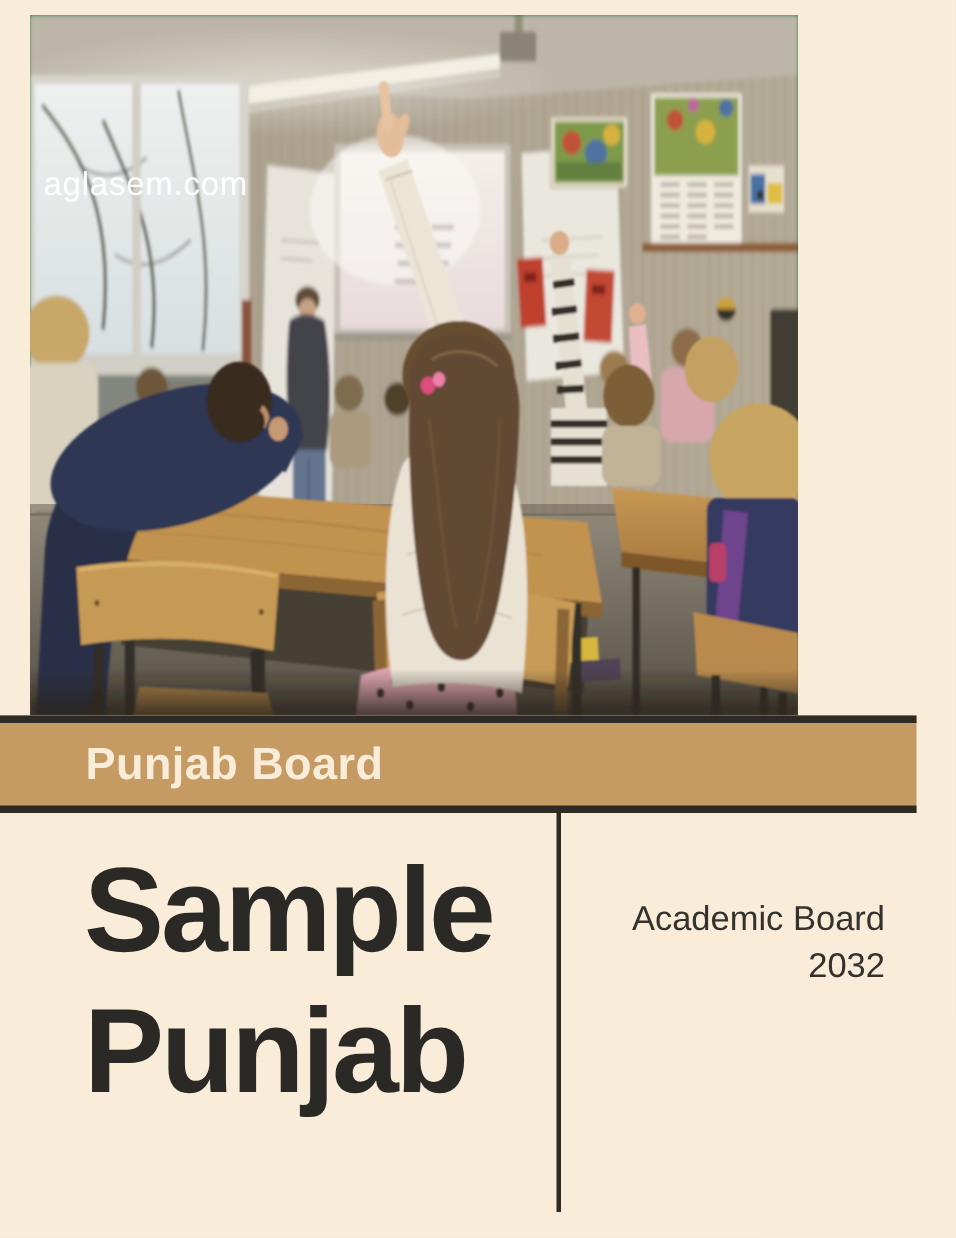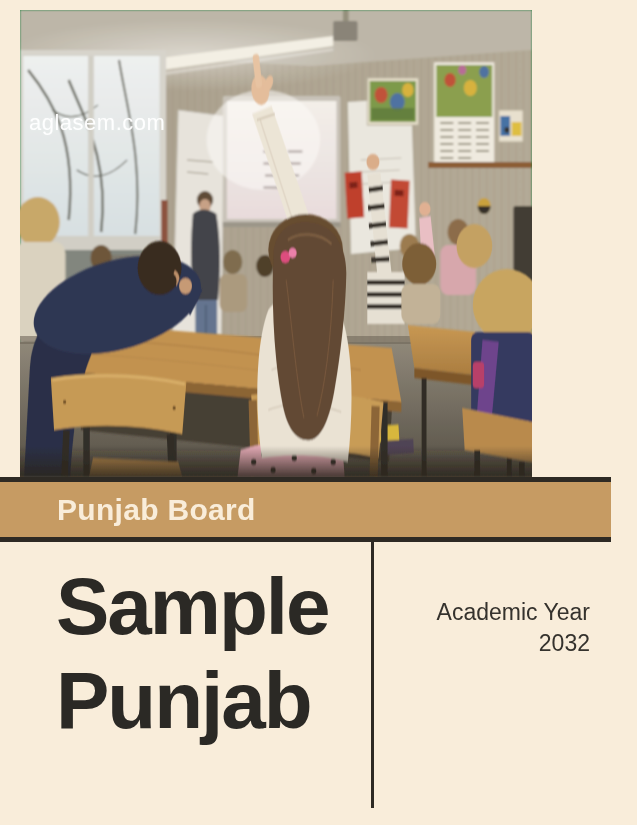--- a/index.html
+++ b/index.html
@@ -385,17 +385,17 @@
   </div>
 
   <div class="vertical-divider"></div>
 
   <div class="cover-title">
     <span>Sample</span>
     <span>Punjab</span>
   </div>
 
   <div class="academic-year">
-    <span>Academic Year</span>
+    <span>Academic Board</span>
     <span>2032</span>
   </div>
 
 </div>
 
 </body></html>

